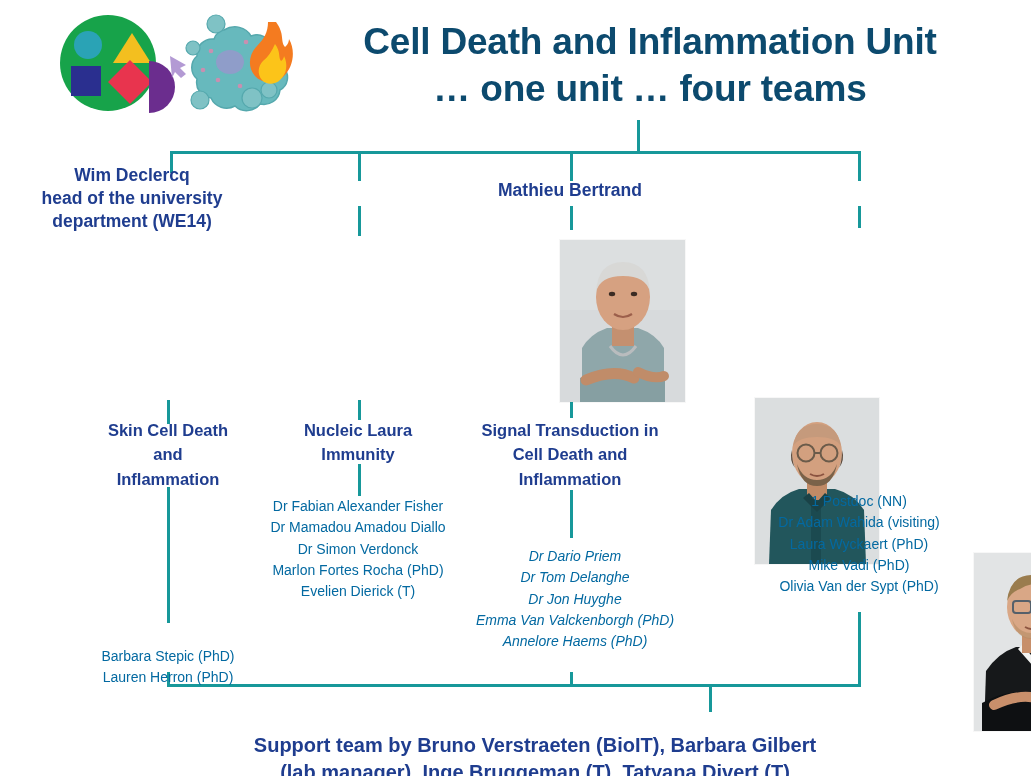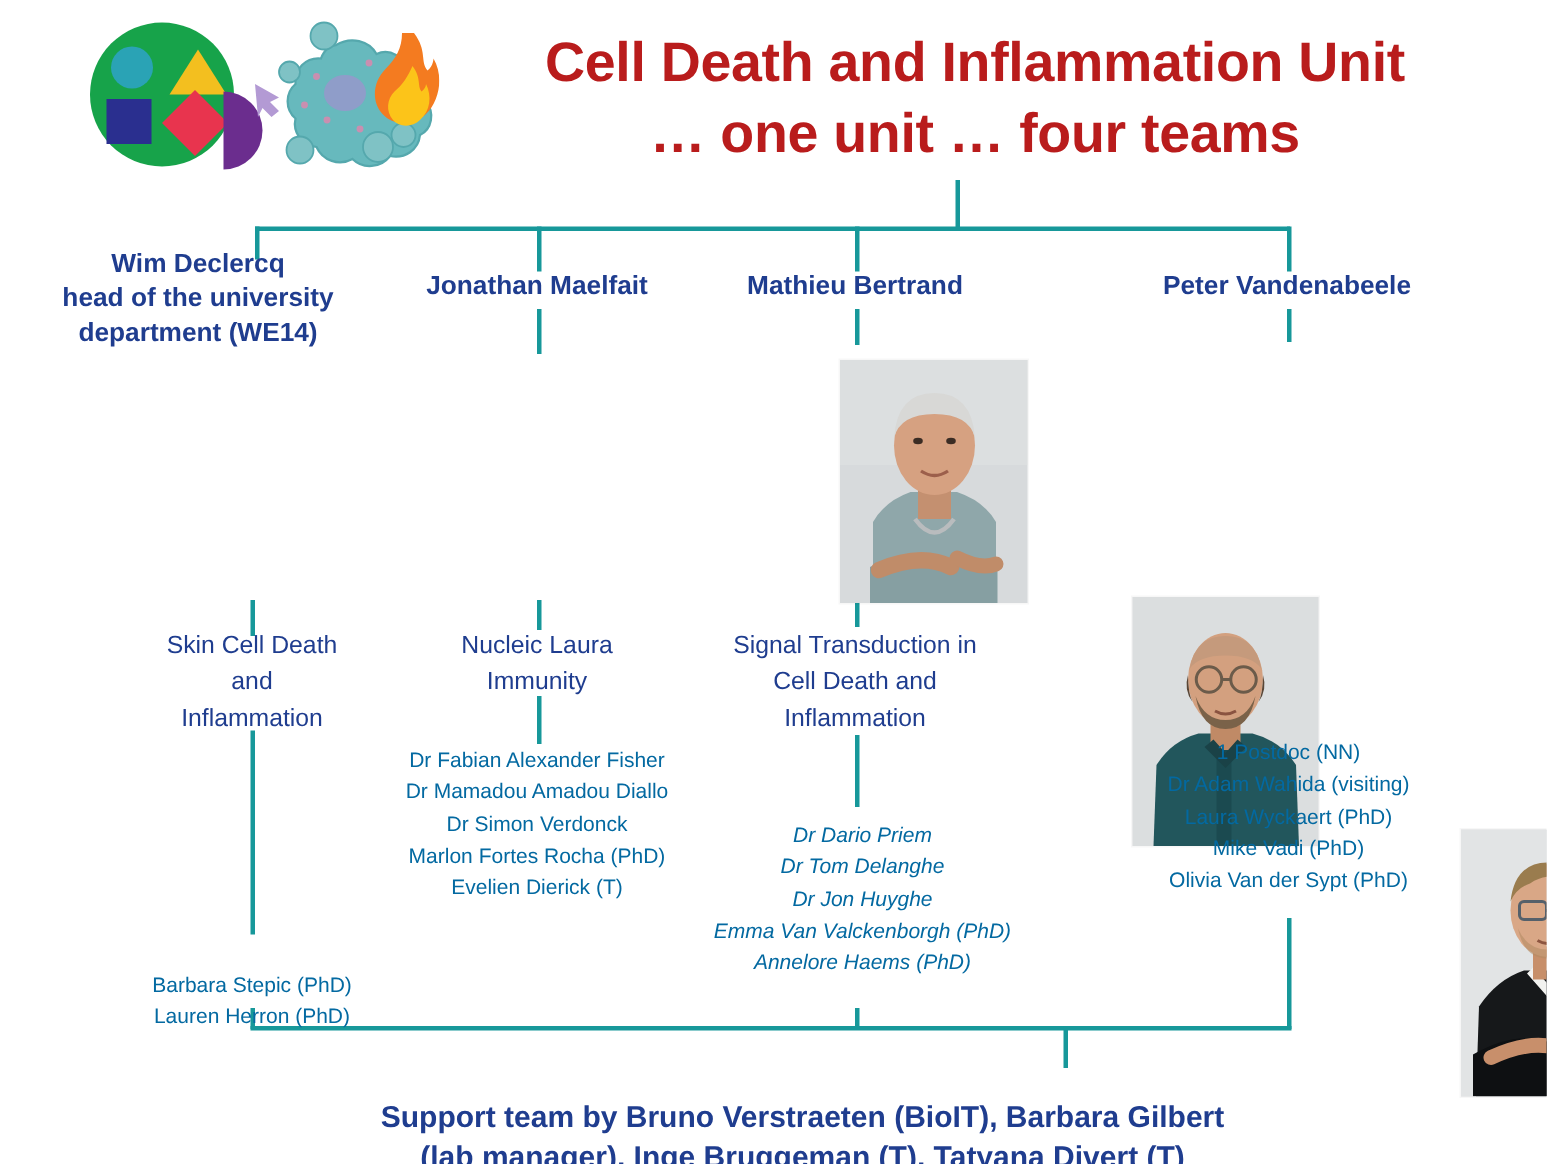--- a/index.html
+++ b/index.html
@@ -15,34 +15,34 @@
   .conn { position: absolute; background: #17989a; }
   .conn-v { width: 3px; }
   .conn-h { height: 3px; }
 
   
   #logo { position: absolute; left: 48px; top: 8px; width: 245px; height: 110px; }
 
   
   #title {
     position: absolute; left: 300px; top: 18px; width: 700px;
-    text-align: center; color: #b91c1c;
+    text-align: center; color: #0c4a6e;
     font-weight: bold; font-size: 37px; line-height: 1.28;
     letter-spacing: -0.2px;
   }
   #title .l2 { display: block; }
 
   
   .col { position: absolute; text-align: center; }
   .leader-name {
     color: #1f3d8f; font-weight: bold; font-size: 17.5px;
     line-height: 1.30; white-space: pre-line;
   }
   .group-title {
-    color: #1f3d8f; font-weight: normal; font-size: 16.5px;
+    color: #1f3d8f; font-weight: bold; font-size: 16.5px;
     line-height: 1.48; white-space: pre-line;
   }
   .members {
     color: #0369a1; font-weight: normal; font-size: 14px;
     line-height: 1.52; white-space: pre-line;
   }
   .photo {
     position: relative; overflow: hidden;
     background: #d9dde0; margin: 0 auto;
     box-shadow: 0 0 0 1px rgba(0,0,0,0.03);
@@ -182,23 +182,20 @@
   <div class="col" style="left:44px; top:418px; width:248px;">
     <div class="group-title">Skin Cell Death
 and
 Inflammation</div>
   </div>
   <div class="col" style="left:44px; top:623px; width:248px;margin-top:23px;">
     <div class="members">Barbara Stepic (PhD)
 Lauren Herron (PhD)</div>
   </div>
 
-  <div class="col" style="left:248px; top:179px; width:220px;">
-    <div class="leader-name">Jonathan Maelfait</div>
-  </div>
   <div class="photo" style="left:301px; top:236px; width:124px; height:166px;">
     <svg width="124" height="166" viewBox="0 0 124 166">
       <rect width="124" height="166" fill="#dbdedf"></rect>
 
       <path d="M14 166 L16 112 q10,-16 28,-21 l36,0 q19,5 29,21 l2,54 z" fill="#22565c"></path>
 
       <path d="M56 96 l10,0 l0,70 l-10,0 z" fill="#1b4a50"></path>
 
       <rect x="52" y="80" width="20" height="22" fill="#c08a66"></rect>
 
@@ -267,23 +264,20 @@
 Inflammation</div>
   </div>
   <div class="col" style="left:440px; top:546px; width:270px;font-style:italic;">
     <div class="members">Dr Dario Priem
 Dr Tom Delanghe
 Dr Jon Huyghe
 Emma Van Valckenborgh (PhD)
 Annelore Haems (PhD)</div>
   </div>
 
-  <div class="col" style="left:748px; top:179px; width:220px;">
-    <div class="leader-name">Peter Vandenabeele</div>
-  </div>
 
   <div class="col" style="left:728px; top:491px; width:262px;">
     <div class="members">1 Postdoc (NN)
 Dr Adam Wahida (visiting)
 Laura Wyckaert (PhD)
 Mike Vadi (PhD)
 Olivia Van der Sypt (PhD)</div>
   </div>
 
   <div id="support">Support team by Bruno Verstraeten (BioIT), Barbara Gilbert

